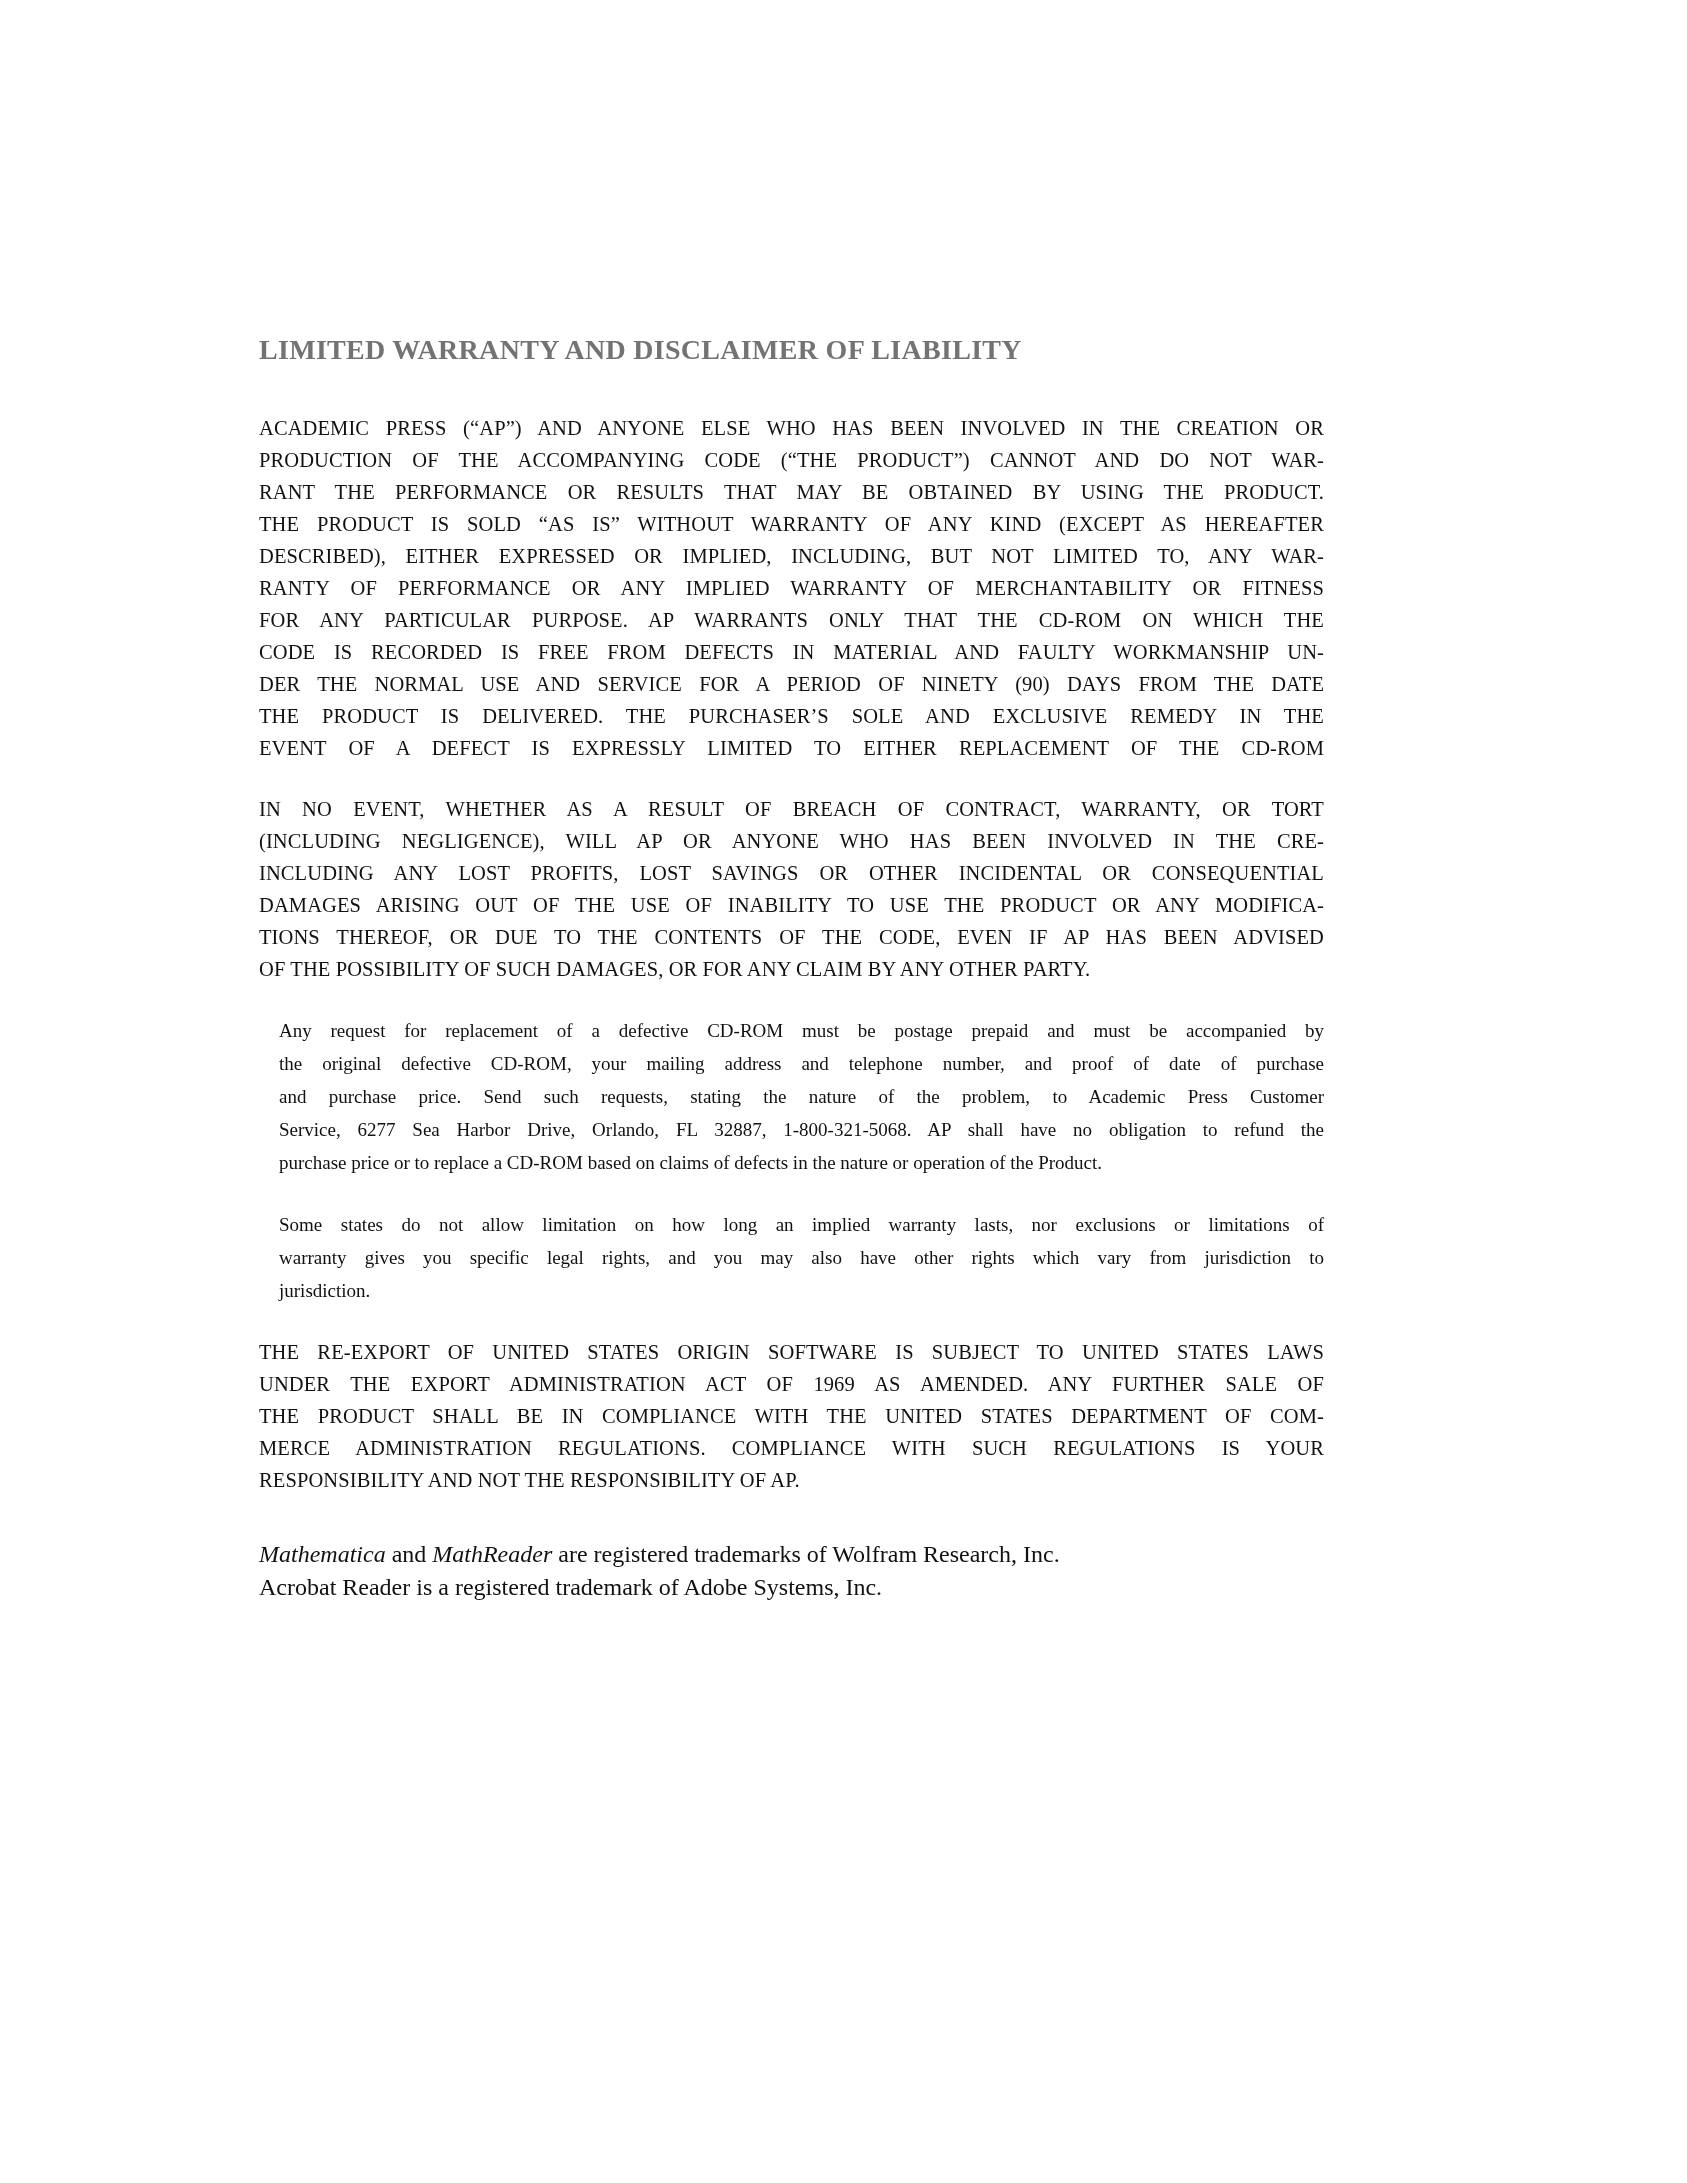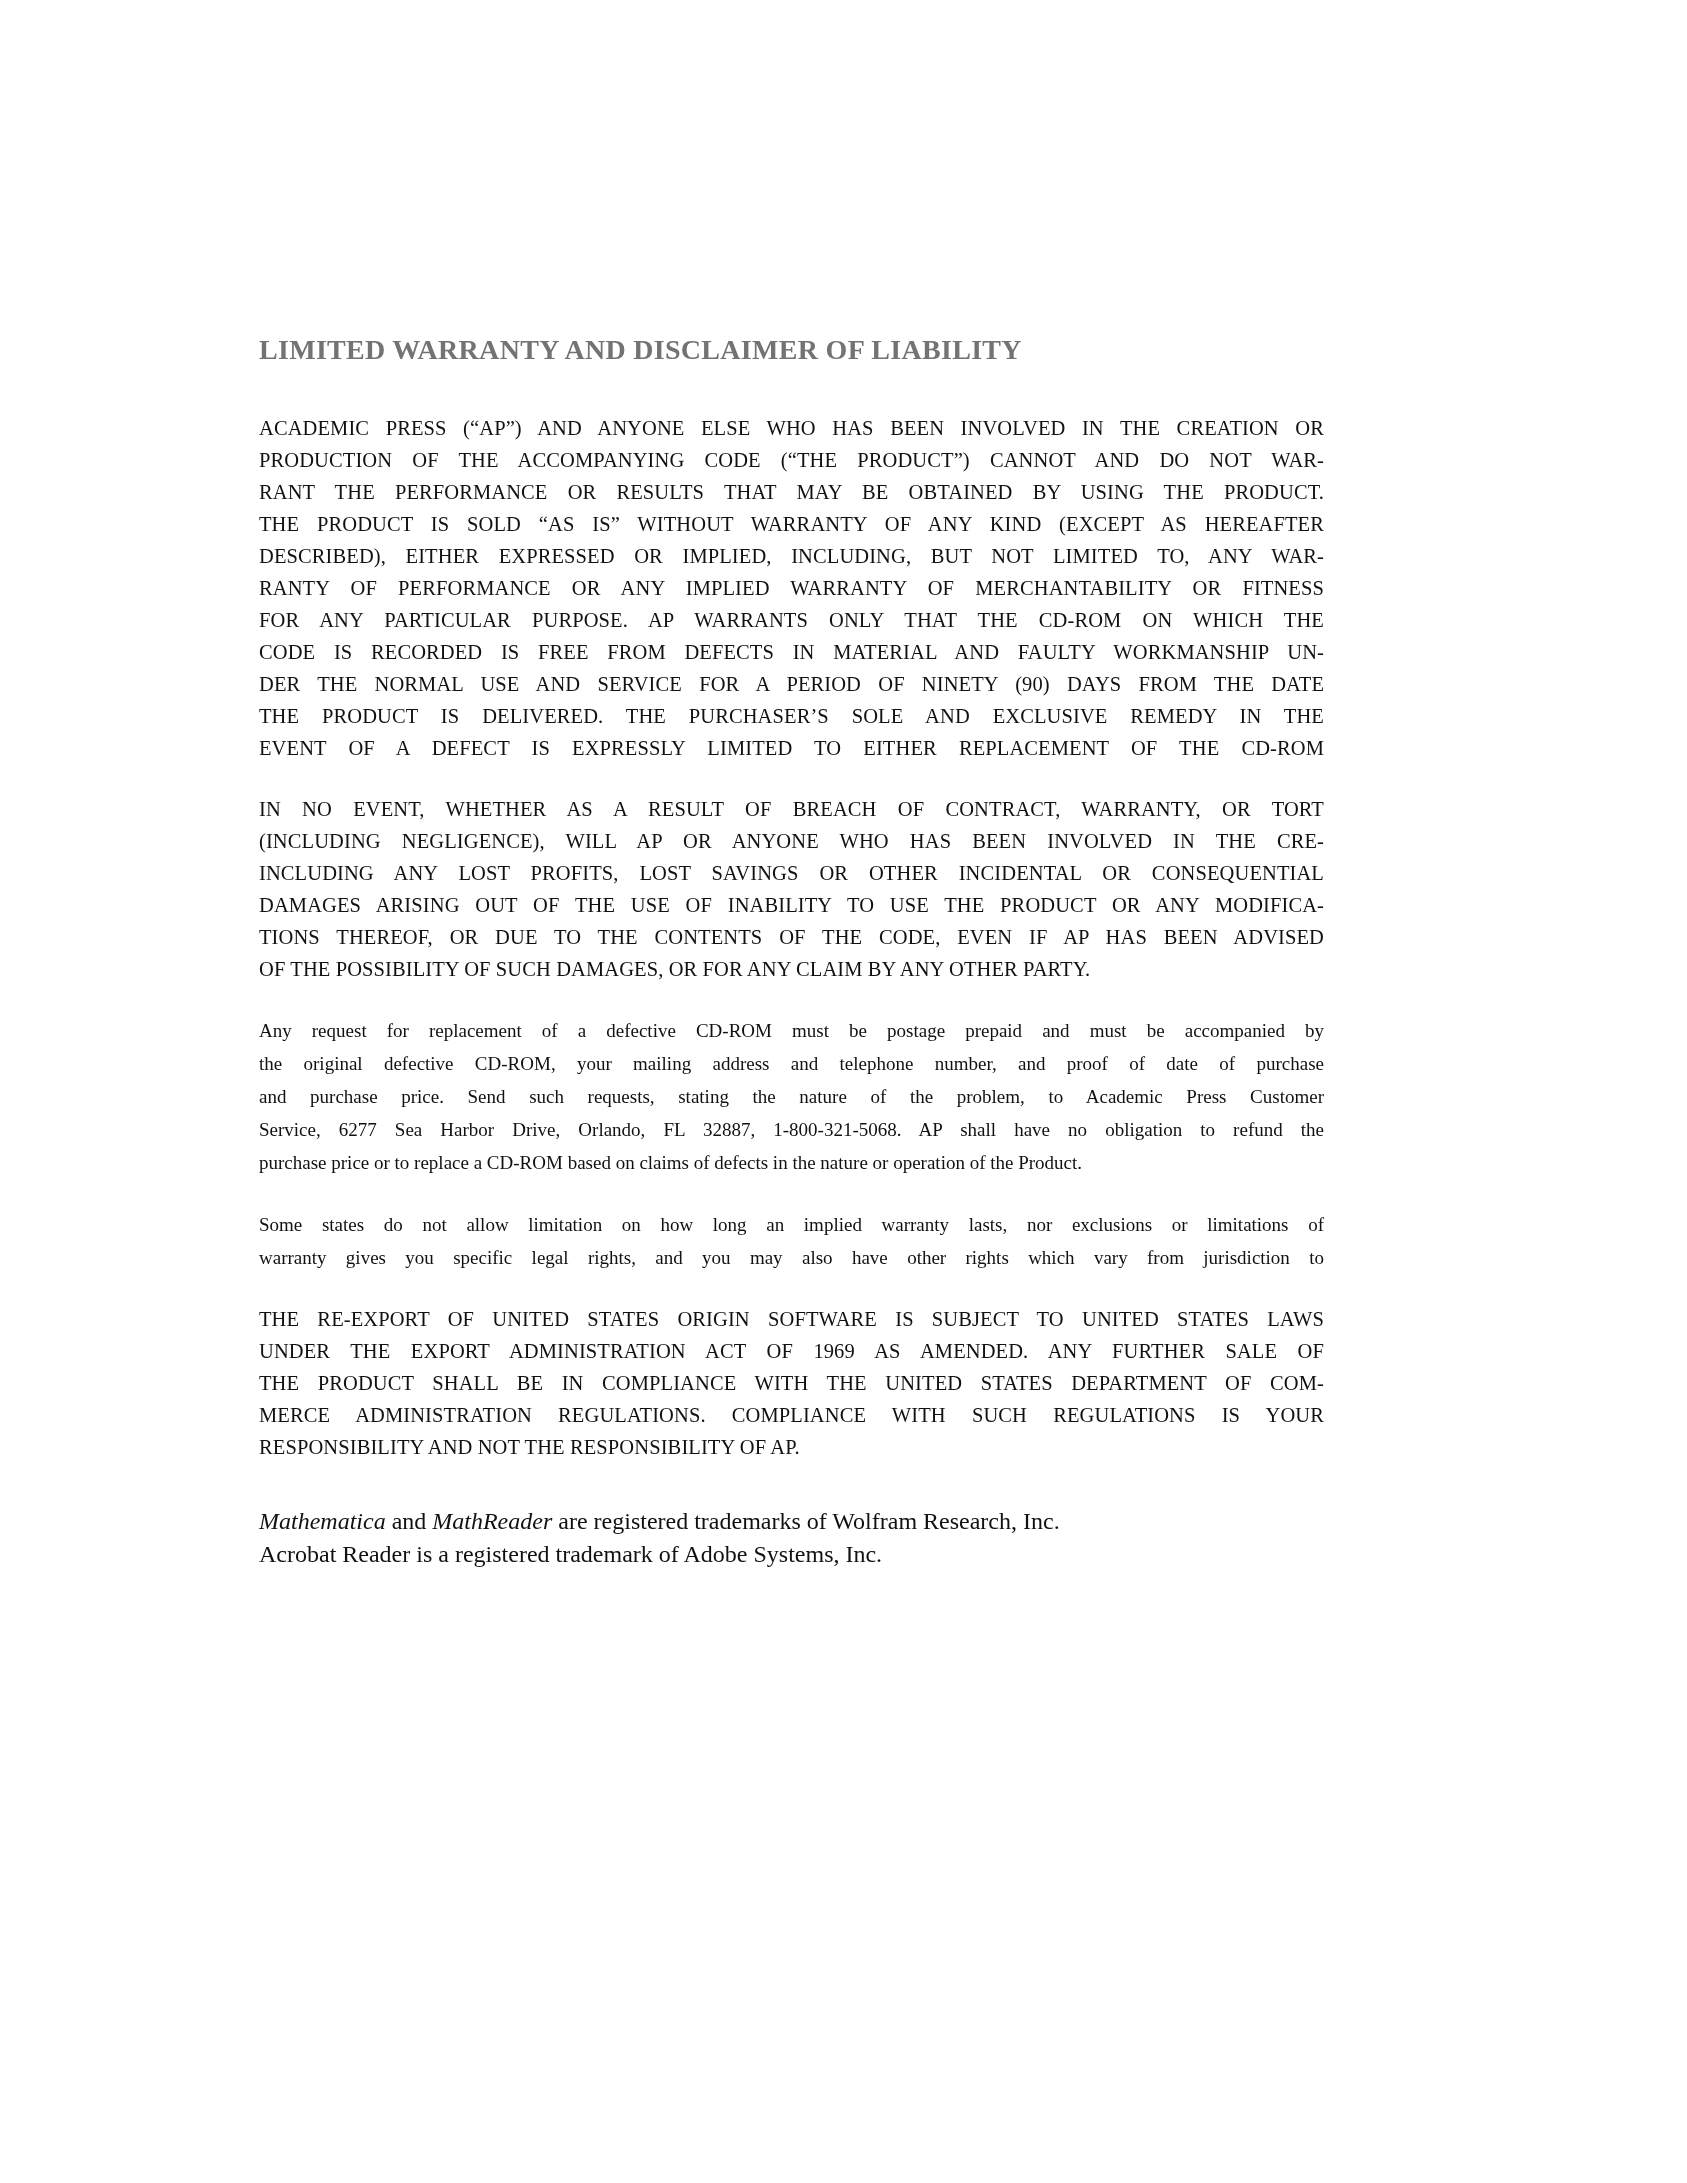--- a/index.html
+++ b/index.html
@@ -34,20 +34,21 @@
     margin: 0 0 29px 0;
   }
   .para.caps .line {
     font-size: 20.5px;
     line-height: 32px;
     letter-spacing: 0.1px;
   }
   .para.small .line {
     font-size: 19px;
     line-height: 33px;
+    margin-left: 20px;
   }
   .line {
     text-align: justify;
     text-align-last: justify;
     white-space: normal;
   }
   .line.last {
     text-align-last: left;
   }
   .trademarks {
@@ -93,20 +94,21 @@
         <div class="para small">
           <div class="line">Any request for replacement of a defective CD-ROM must be postage prepaid and must be accompanied by</div>
           <div class="line">the original defective CD-ROM, your mailing address and telephone number, and proof of date of purchase</div>
           <div class="line">and purchase price.  Send such requests, stating the nature of the problem, to Academic Press Customer</div>
           <div class="line">Service, 6277 Sea Harbor Drive, Orlando, FL 32887, 1-800-321-5068.  AP shall have no obligation to refund the</div>
           <div class="line last">purchase price or to replace a CD-ROM based on claims of defects in the nature or operation of the Product.</div>
         </div>
         <div class="para small">
           <div class="line">Some states do not allow limitation on how long an implied warranty lasts, nor exclusions or limitations of</div>
           <div class="line">warranty gives you specific legal rights, and you may also have other rights which vary from jurisdiction to</div>
+          <div class="line last">jurisdiction.</div>
         </div>
         <div class="para caps">
           <div class="line">THE RE-EXPORT OF UNITED STATES ORIGIN SOFTWARE IS SUBJECT TO UNITED STATES LAWS</div>
           <div class="line">UNDER THE EXPORT ADMINISTRATION ACT OF 1969 AS AMENDED. ANY FURTHER SALE OF</div>
           <div class="line">THE PRODUCT SHALL BE IN COMPLIANCE WITH THE UNITED STATES DEPARTMENT OF COM-</div>
           <div class="line">MERCE ADMINISTRATION REGULATIONS. COMPLIANCE WITH SUCH REGULATIONS IS YOUR</div>
           <div class="line last">RESPONSIBILITY AND NOT THE RESPONSIBILITY OF AP.</div>
         </div>
       </div>
     <div class="trademarks">

